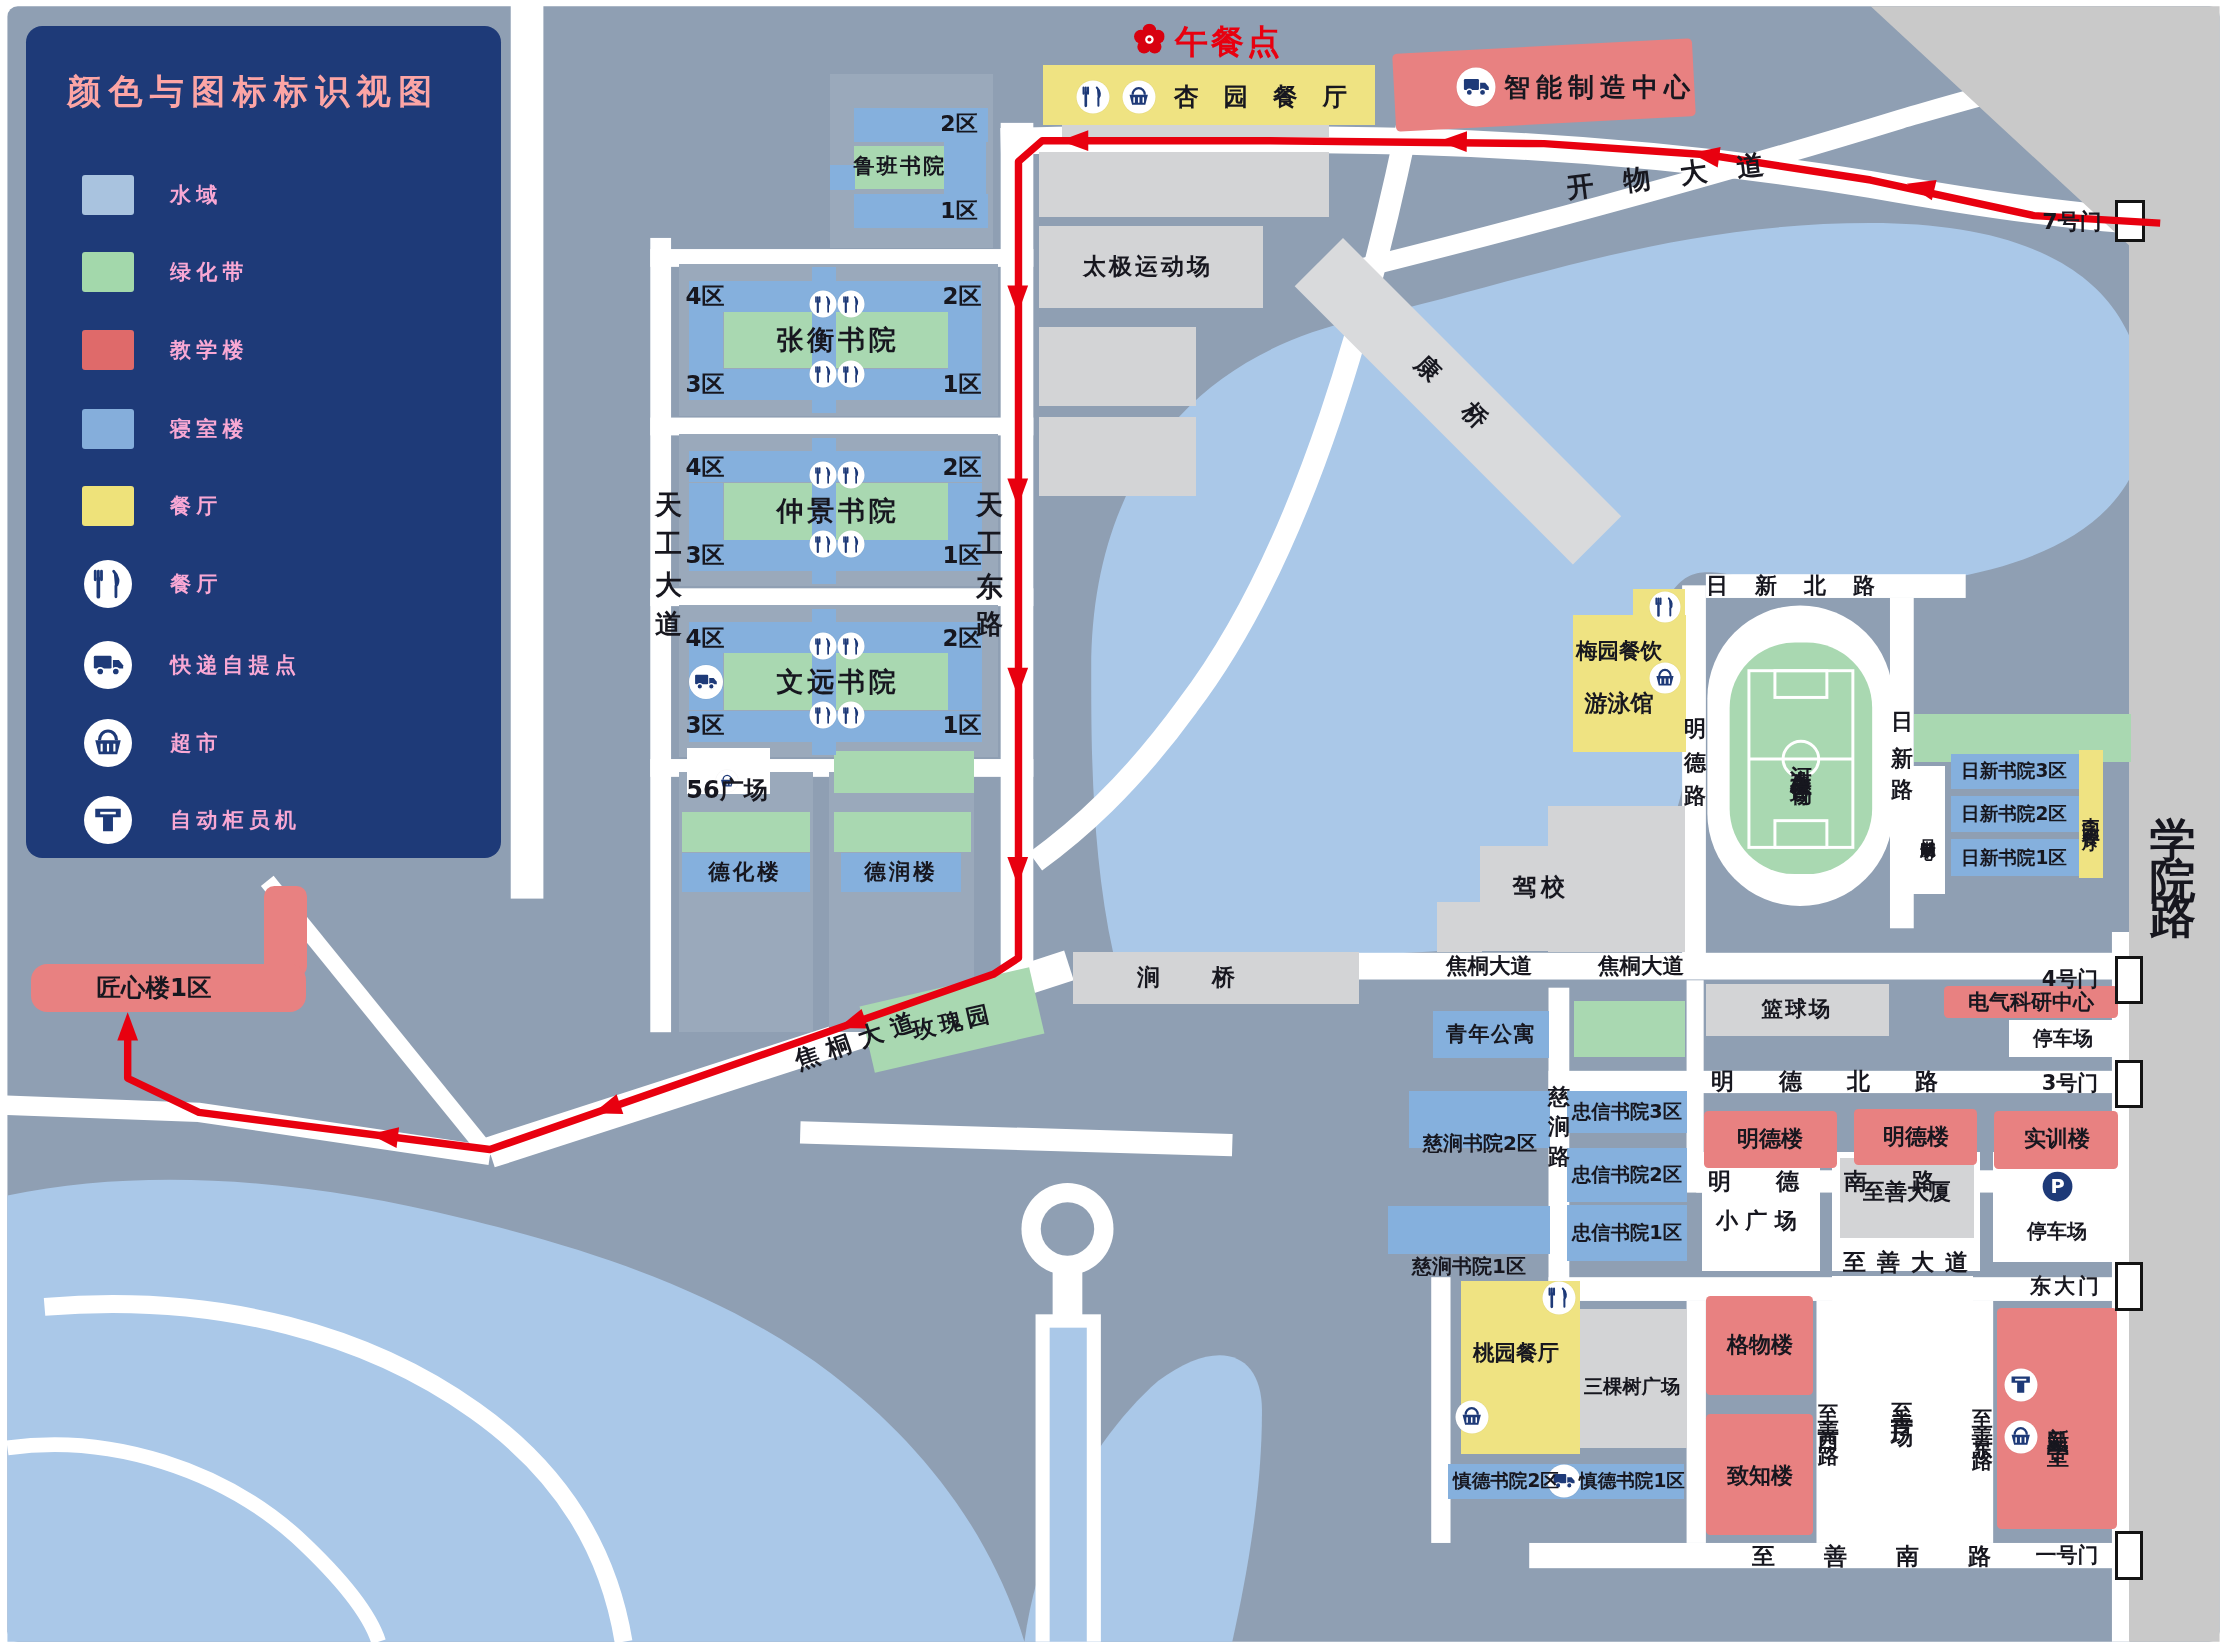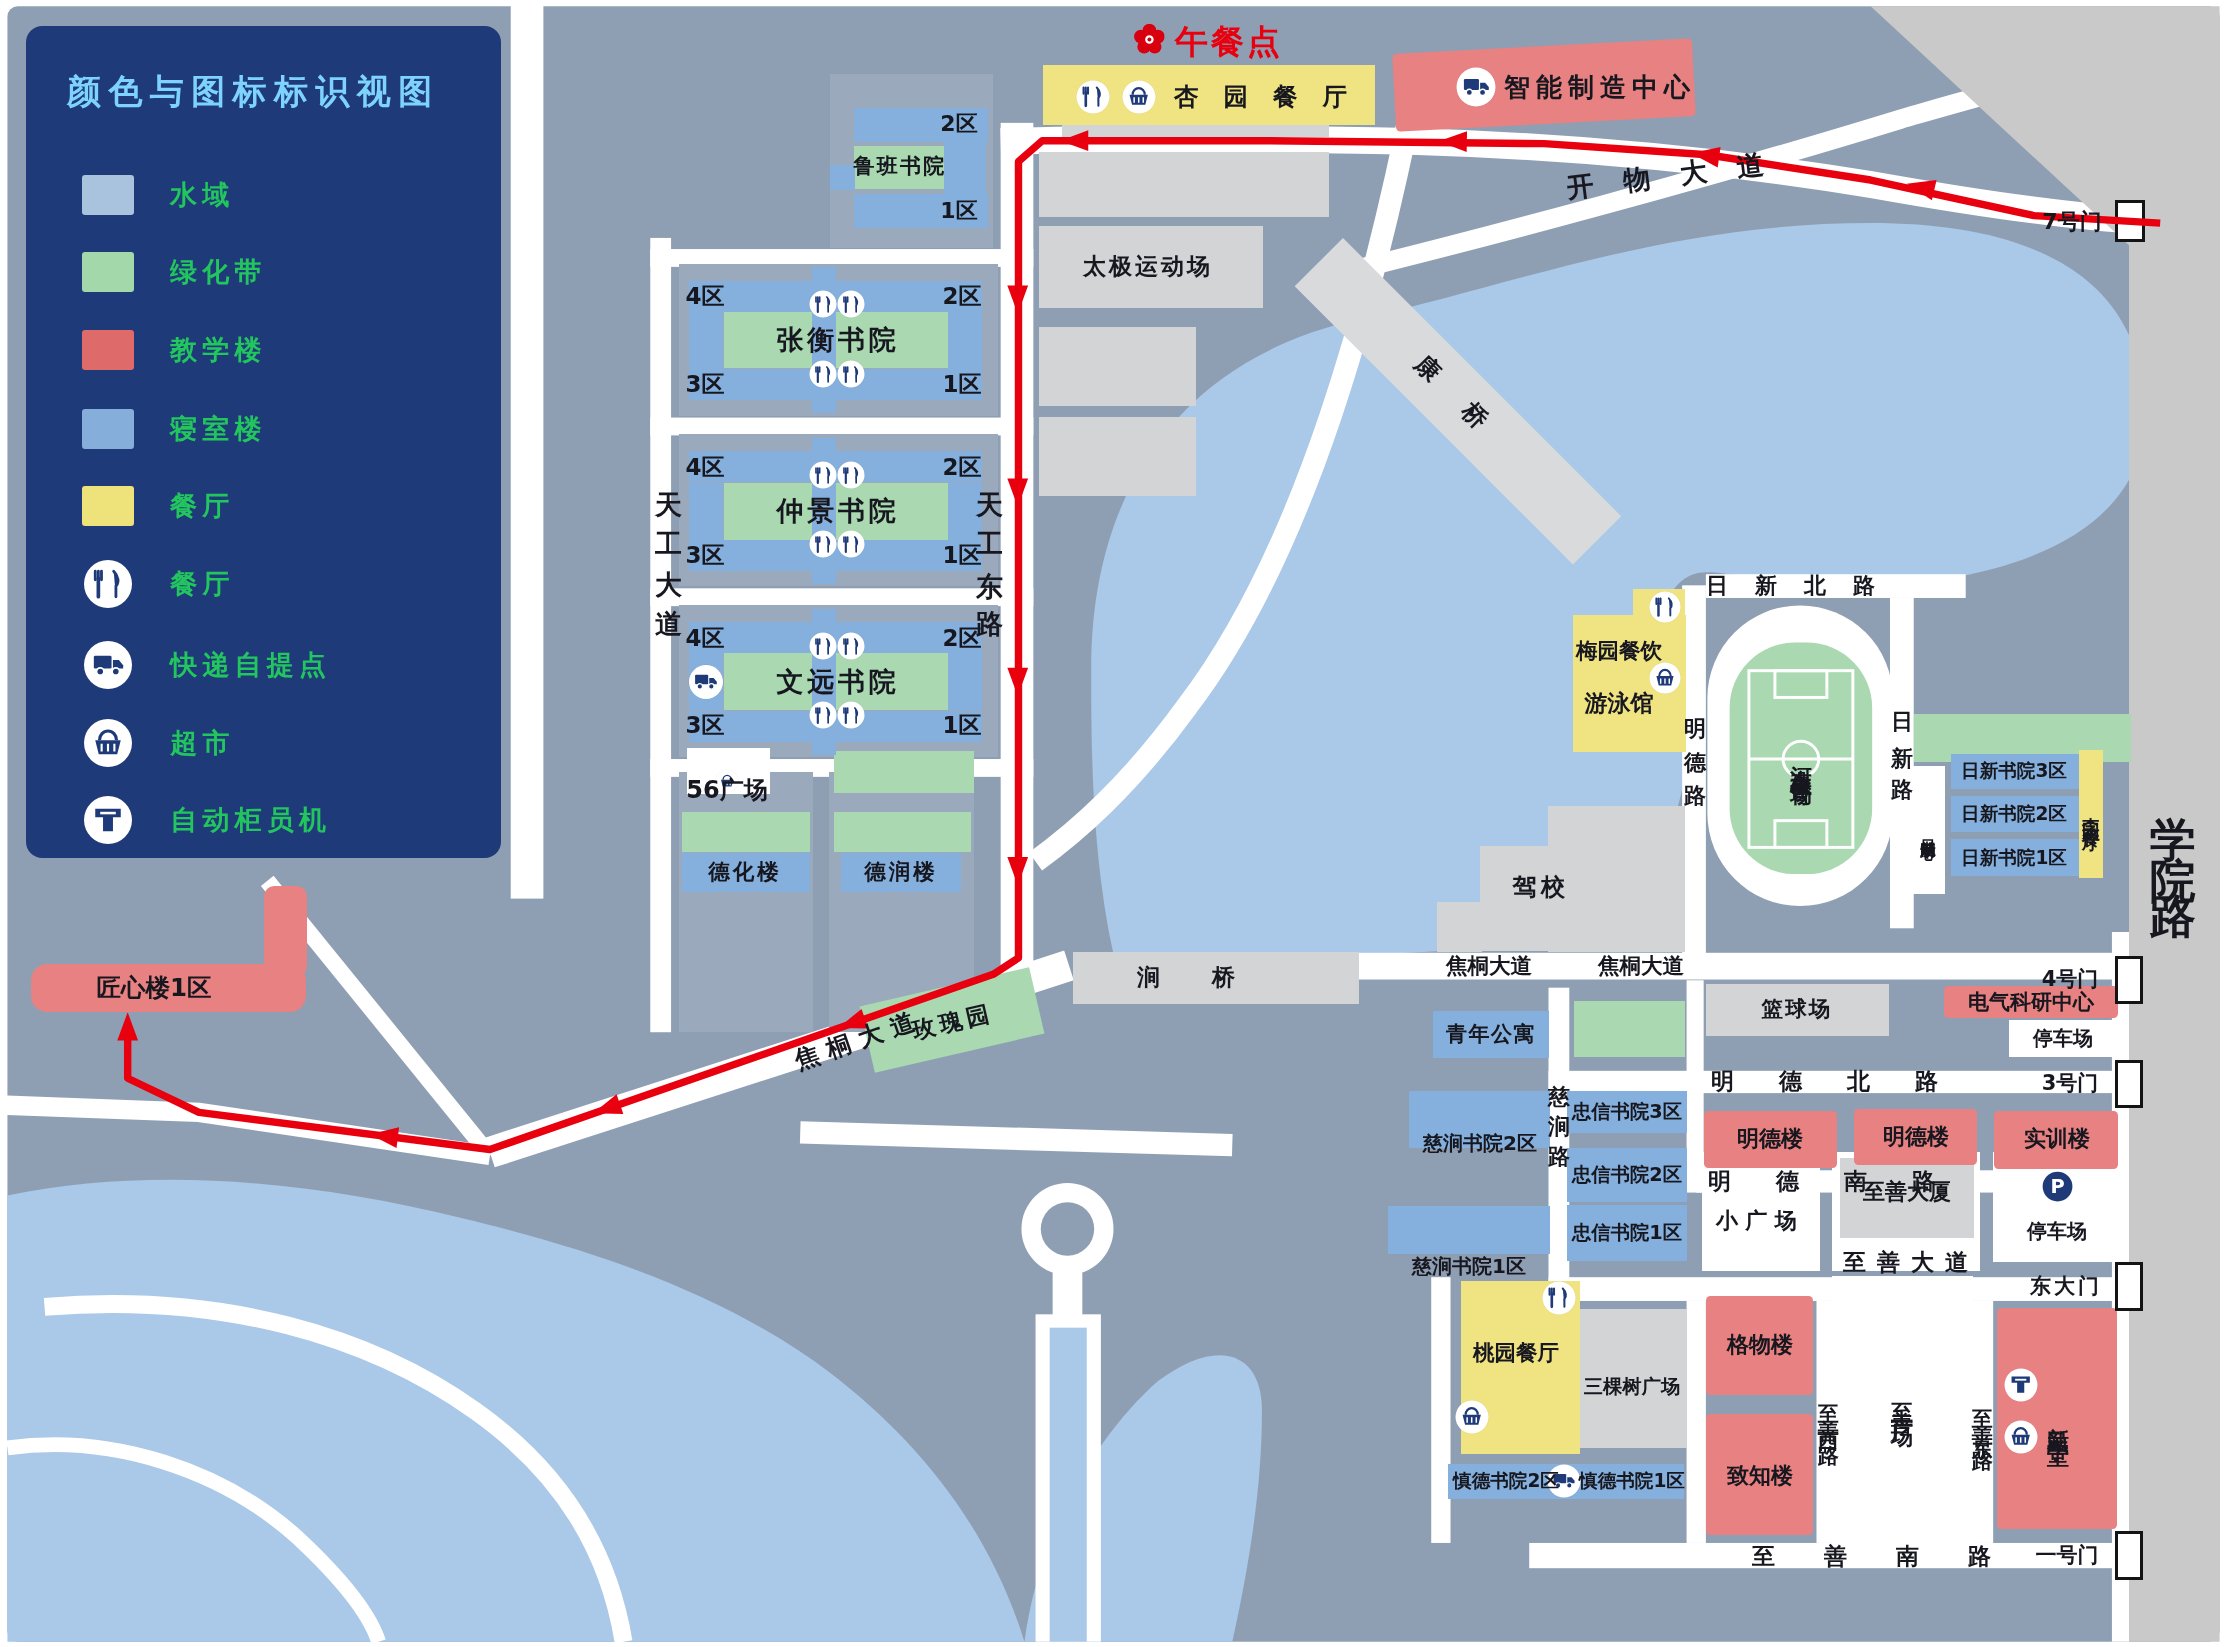--- a/index.html
+++ b/index.html
@@ -16,26 +16,26 @@
   .gray{background:#d3d4d6;}
   .white{background:#ffffff;}
   .gate{background:#fff;border:3.7px solid #141414;}
   .lbl{position:absolute;font-weight:700;color:#17171f;white-space:pre;text-align:center;line-height:1.08;}
   .v{writing-mode:vertical-rl;text-orientation:upright;}
   .icon{position:absolute;background:#fff;border-radius:50%;display:flex;align-items:center;justify-content:center;box-shadow:0 0 0 0.7px rgba(0,0,0,.03);}
   .icon.nobg{background:transparent;box-shadow:none;}
   .icon svg{width:74%;height:74%;}
   
   #legend{position:absolute;left:26px;top:26px;width:475px;height:832px;background:#1e3a78;border-radius:16.3px;}
-  #legend-title{position:absolute;left:41px;top:43px;font-size:34px;letter-spacing:7.4px;font-weight:700;color:#7dd3fc;}
+  #legend-title{position:absolute;left:41px;top:43px;font-size:34px;letter-spacing:7.4px;font-weight:700;color:#fca5a5;}
   .leg-row{position:absolute;left:56px;height:52px;display:flex;align-items:center;}
   .leg-swatch{width:52px;height:40px;border-radius:3px;margin-right:36px;}
   .leg-icon{width:48px;height:48px;border-radius:50%;background:#fff;margin:0 38px 0 2.2px;display:flex;align-items:center;justify-content:center;}
   .leg-icon svg{width:34px;height:34px;}
-  .leg-label{color:#22c55e;font-size:27px;font-weight:700;letter-spacing:5.2px;white-space:nowrap;}
+  .leg-label{color:#f9a8d4;font-size:21px;font-weight:700;letter-spacing:5.2px;white-space:nowrap;}
 </style>
 </head>
 <body>
 
 <div id="stage">
 
   <svg id="base" width="2227" height="1648" viewBox="0 0 3000 2219">
     <rect x="10" y="8" width="2980" height="2203" rx="14" fill="#8f9fb3"></rect>
 
     <path fill="#aac8e8" d="M1470,900 C1470,650 1600,480 1830,430 C2050,380 2250,300 2520,300 C2750,300 2890,380 2890,560 C2890,720 2700,790 2480,790 C2330,790 2290,740 2250,800 C2290,900 2290,1050 2230,1160 C2150,1285 1950,1285 1750,1285 L1500,1285 C1470,1150 1470,1000 1470,900 Z"></path>

